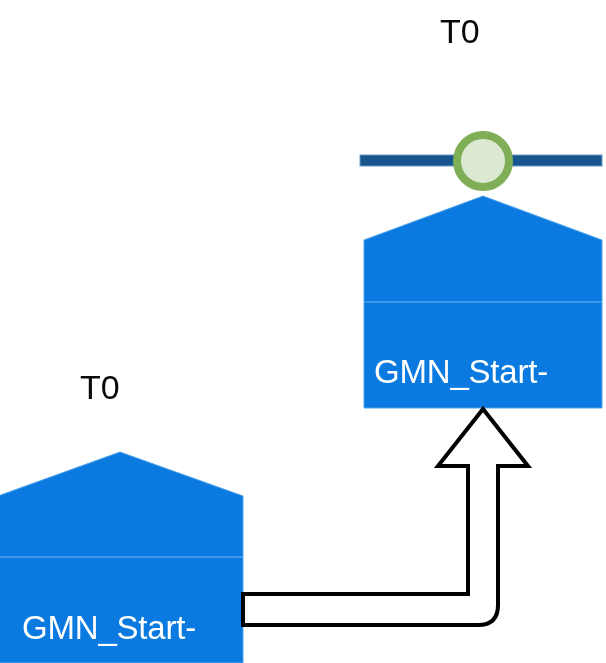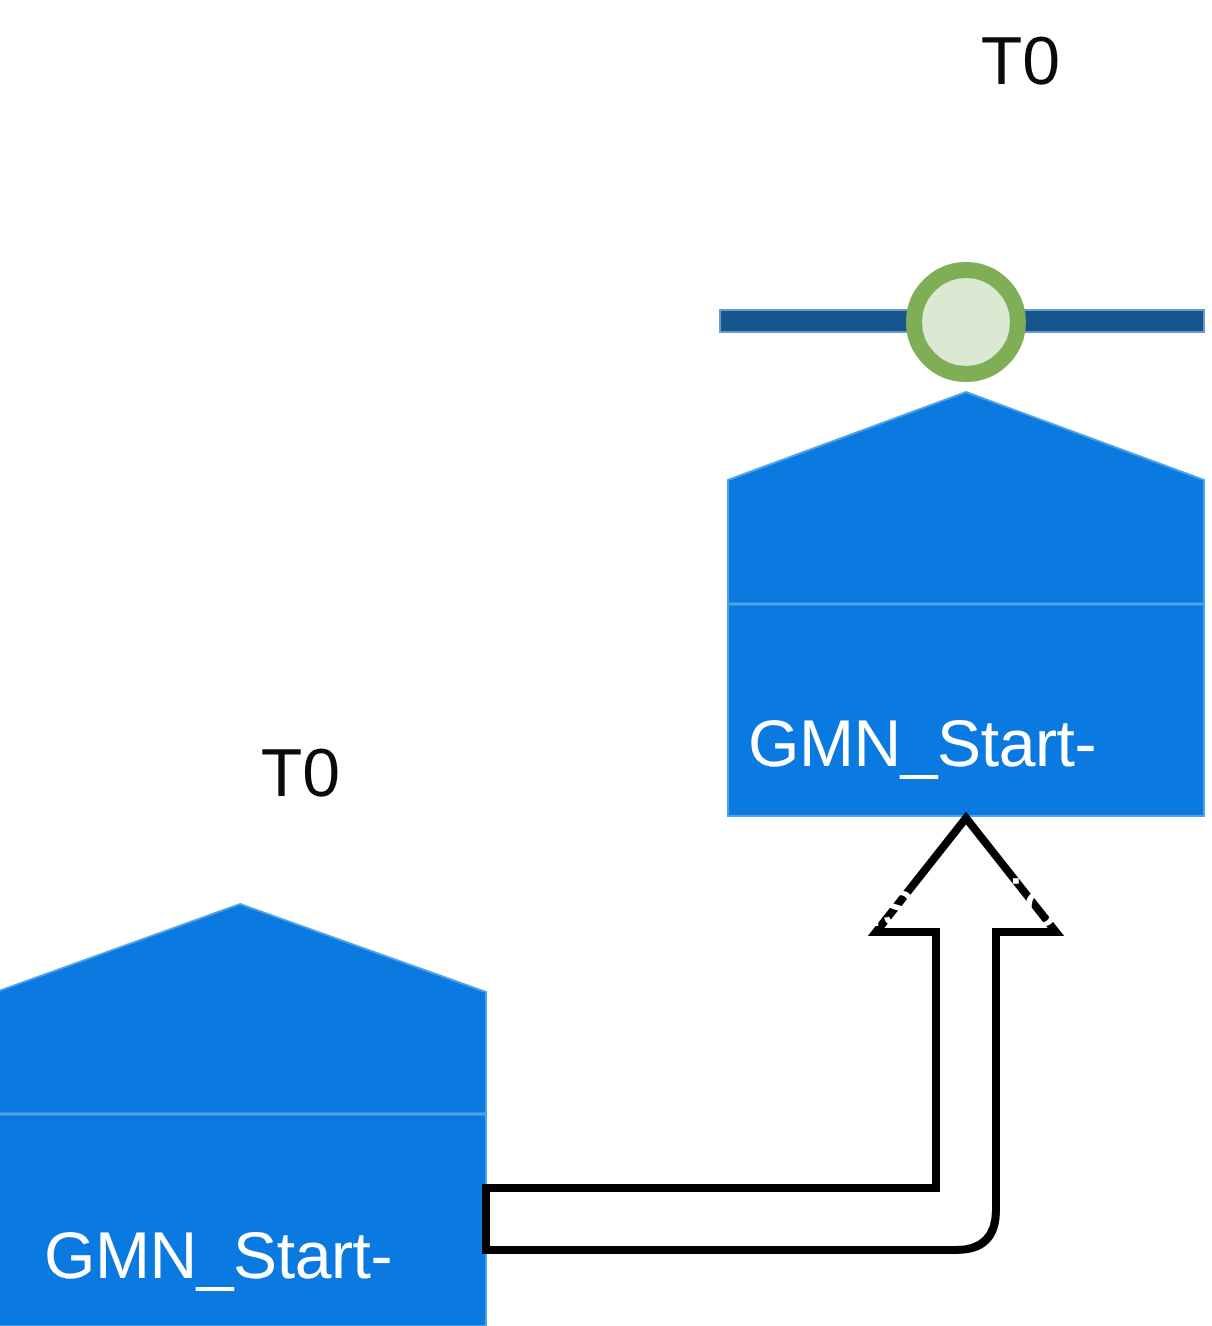--- a/index.html
+++ b/index.html
@@ -35,21 +35,21 @@
     text-align: left;
     white-space: pre-line;
     pointer-events: none;
   }
   .time-label {
     position: absolute;
     color: #0a0a0a;
     font-family: "Liberation Sans", sans-serif;
     font-size: 34px;
     line-height: 34px;
-    text-align: right;
+    text-align: left;
     white-space: nowrap;
   }
   
   #node-top-label {
     left: 374px;
     top: 312px;
     width: 226px;
   }
   #node-bottom-label {
     left: 22px;
@@ -94,21 +94,20 @@
              L 498 605
              Q 498 625 478 625
              L 243 625
              Z" fill="#ffffff" stroke="#000000" stroke-width="4" stroke-linejoin="miter" stroke-miterlimit="8"></path>
   </svg>
 
   <div class="time-label" id="time-label-top" style="color: rgb(10, 10, 10);">T0</div>
 
   <div class="node-label" id="node-top-label" style="color: rgb(255, 255, 255);">
     <span>GMN_Start-</span><br>
-    <span>Registration</span>
   </div>
 
   <div class="time-label" id="time-label-bottom" style="color: rgb(10, 10, 10);">T0</div>
 
   <div class="node-label" id="node-bottom-label" style="color: rgb(255, 255, 255);">
     <span>GMN_Start-</span><br>
     
   </div>
 
 </div>

